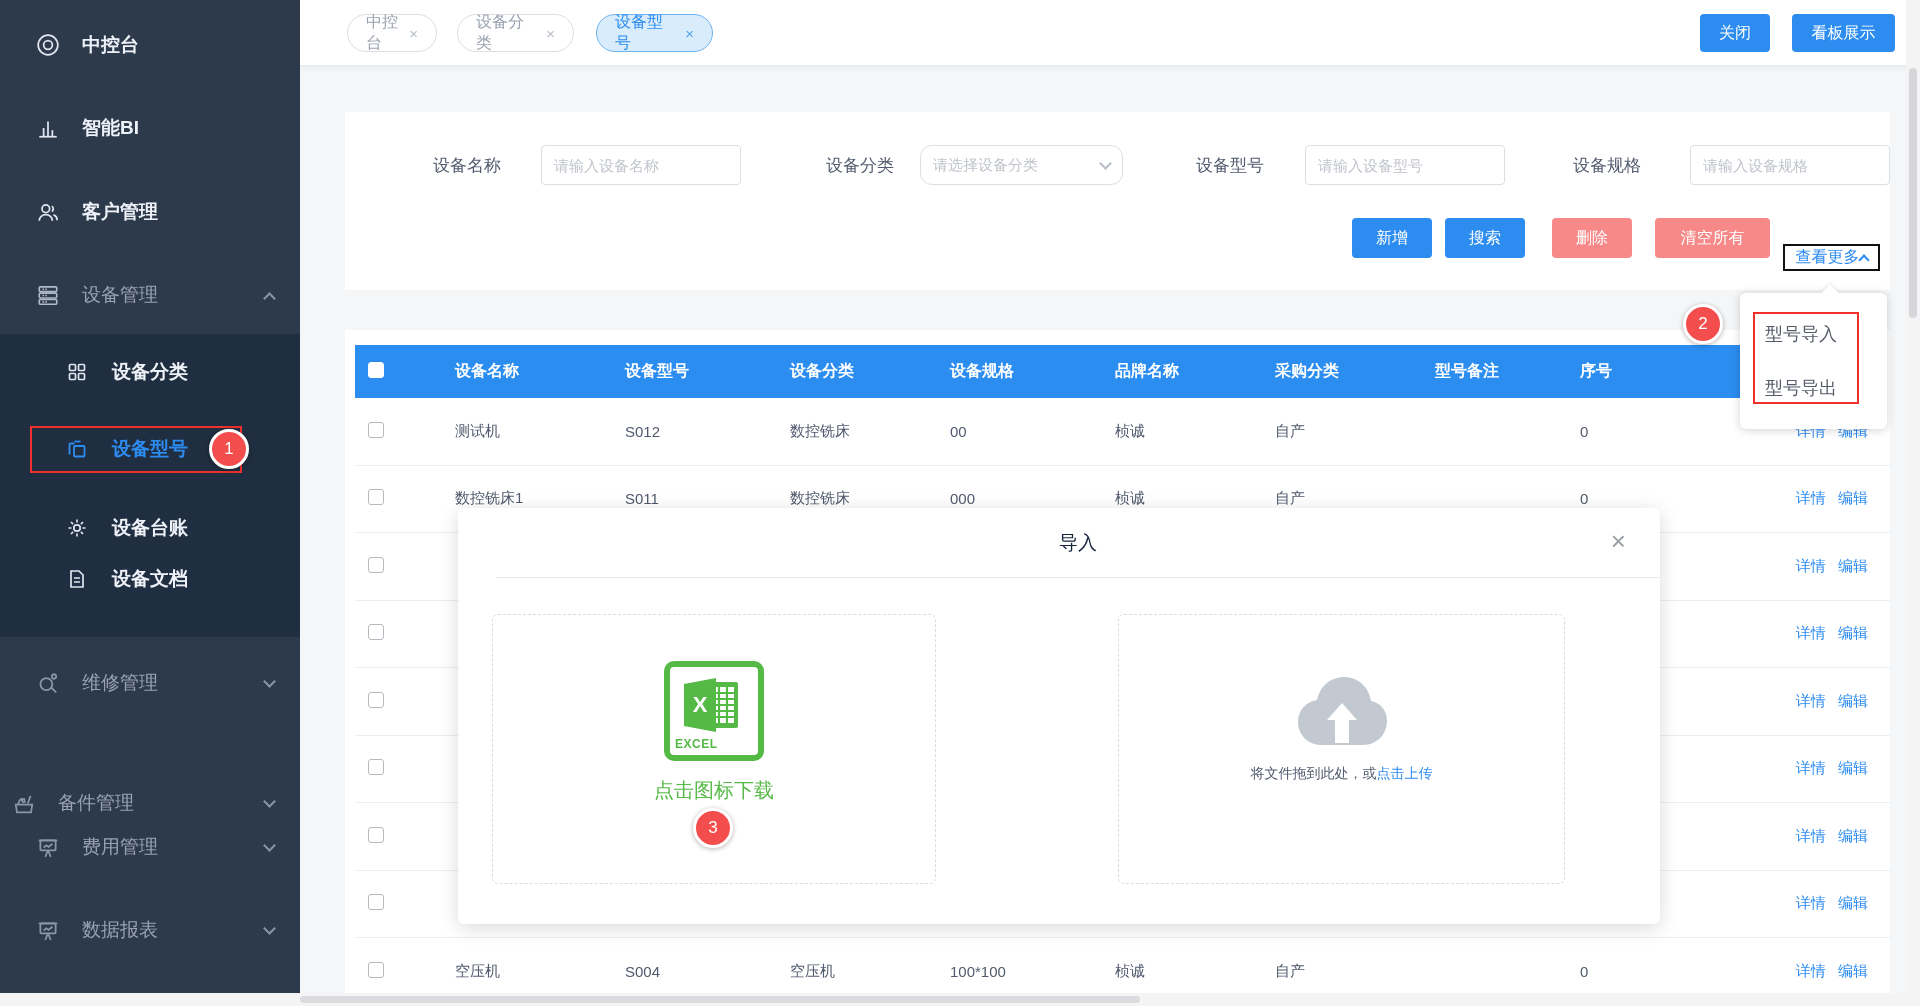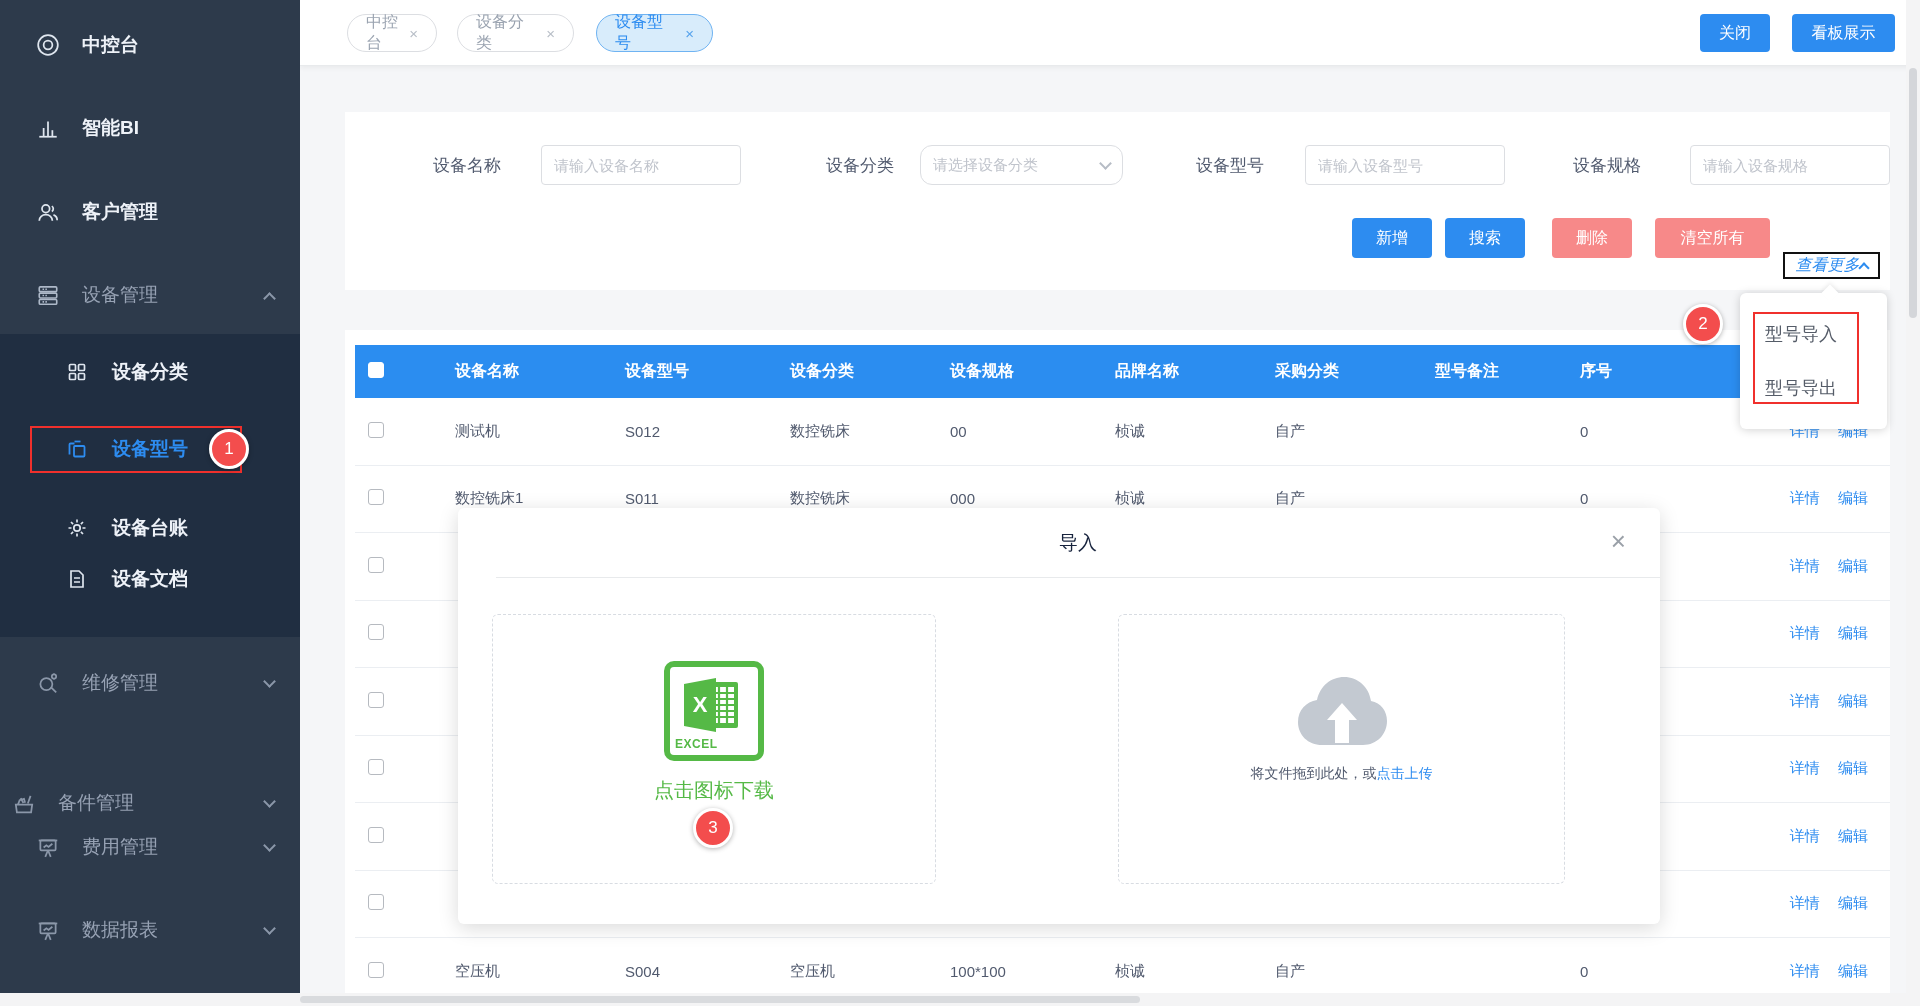--- a/index.html
+++ b/index.html
@@ -35,36 +35,36 @@
   
   .filter-card { position:absolute; left:345px; top:112px; width:1545px; height:178px; background:#fff; z-index:3; }
   .f-label { position:absolute; top:42px; font-size:17px; color:#515a6e; }
   .f-input { position:absolute; top:33px; height:40px; width:200px; border:1px solid #dcdee2; border-radius:4px;
              padding:0 12px; font-size:15px; color:#515a6e; font-family:inherit; outline:none; }
   .f-input::placeholder { color:#c0c4cc; }
   .f-select { position:absolute; top:33px; height:40px; width:203px; border:1px solid #dcdee2; border-radius:12px;
               padding:0 12px; font-size:15px; color:#c0c4cc; display:flex; align-items:center; justify-content:space-between; cursor:pointer; }
   .f-select .chev { position:static; border-color:#b6bcc5; transform:rotate(45deg); margin-top:-4px; }
   .act-btn { position:absolute; top:106px; height:40px; }
-  .view-more { position:absolute; top:140px; left:1438px; width:97px; height:27px; border:2px solid #111;
-               display:flex; align-items:center; justify-content:center; gap:0; color:#2d8cf0; font-size:16px; cursor:pointer; background:transparent;font-style:italic; }
+  .view-more { position:absolute; top:132px; left:1438px; width:97px; height:27px; border:2px solid #111;
+               display:flex; align-items:center; justify-content:center; gap:0; color:#2d8cf0; font-size:16px; cursor:pointer; background:transparent; }
   .view-more .chev { position:static; border-color:#2d8cf0; transform:rotate(-135deg); margin-top:5px; width:8px; height:8px; }
 
   
   .table-card { position:absolute; left:345px; top:330px; width:1545px; height:676px; background:#fff; z-index:2; overflow:hidden; }
   .t-header, .t-row { display:grid; grid-template-columns:100px 170px 165px 160px 165px 160px 160px 145px 160px 150px; align-items:center; }
   .t-header { position:absolute; left:10px; top:15px; width:1535px; height:53px; color:#fff; font-weight:bold; font-size:16px;
               background:linear-gradient(to right,#2b8df0 0,#2b8df0 1385px,#fff 1385px); }
   .t-body { position:absolute; left:10px; top:68px; width:1535px; }
   .t-row { height:67.5px; border-bottom:1px solid #ebeef2; font-size:15px; color:#515a6e; background:#fff; }
   .cb { width:16px; height:16px; border:1px solid #b6bac0; border-radius:3px; background:#fff; margin-left:13px; display:inline-block; cursor:pointer; }
   .cb.head { border-color:#fff; background:#fff; }
   .t-cell.actions { text-align:right; padding-right:22px; white-space:nowrap; }
   .lnk { color:#2d8cf0; text-decoration:none; font-size:15px; cursor:pointer; }
-  .lnk + .lnk { margin-left:14px; }
+  .lnk + .lnk { margin-left:8px; }
 
   
   .popup { position:absolute; left:1740px; top:293px; width:147px; height:136px; background:#fff; border-radius:6px;
            box-shadow:0 1px 10px rgba(0,0,0,.18); z-index:40; display:flex; flex-direction:column; justify-content:space-evenly; }
   .popup::before { content:""; position:absolute; top:-6px; left:84px; width:12px; height:12px; background:#fff; transform:rotate(45deg);
                    box-shadow:-2px -2px 4px rgba(0,0,0,.06); }
   .popup .item { padding-left:25px; font-size:18px; color:#555c68; cursor:pointer; }
 
   
   .modal { position:absolute; left:458px; top:508px; width:1202px; height:416px; background:#fff; border-radius:6px;

